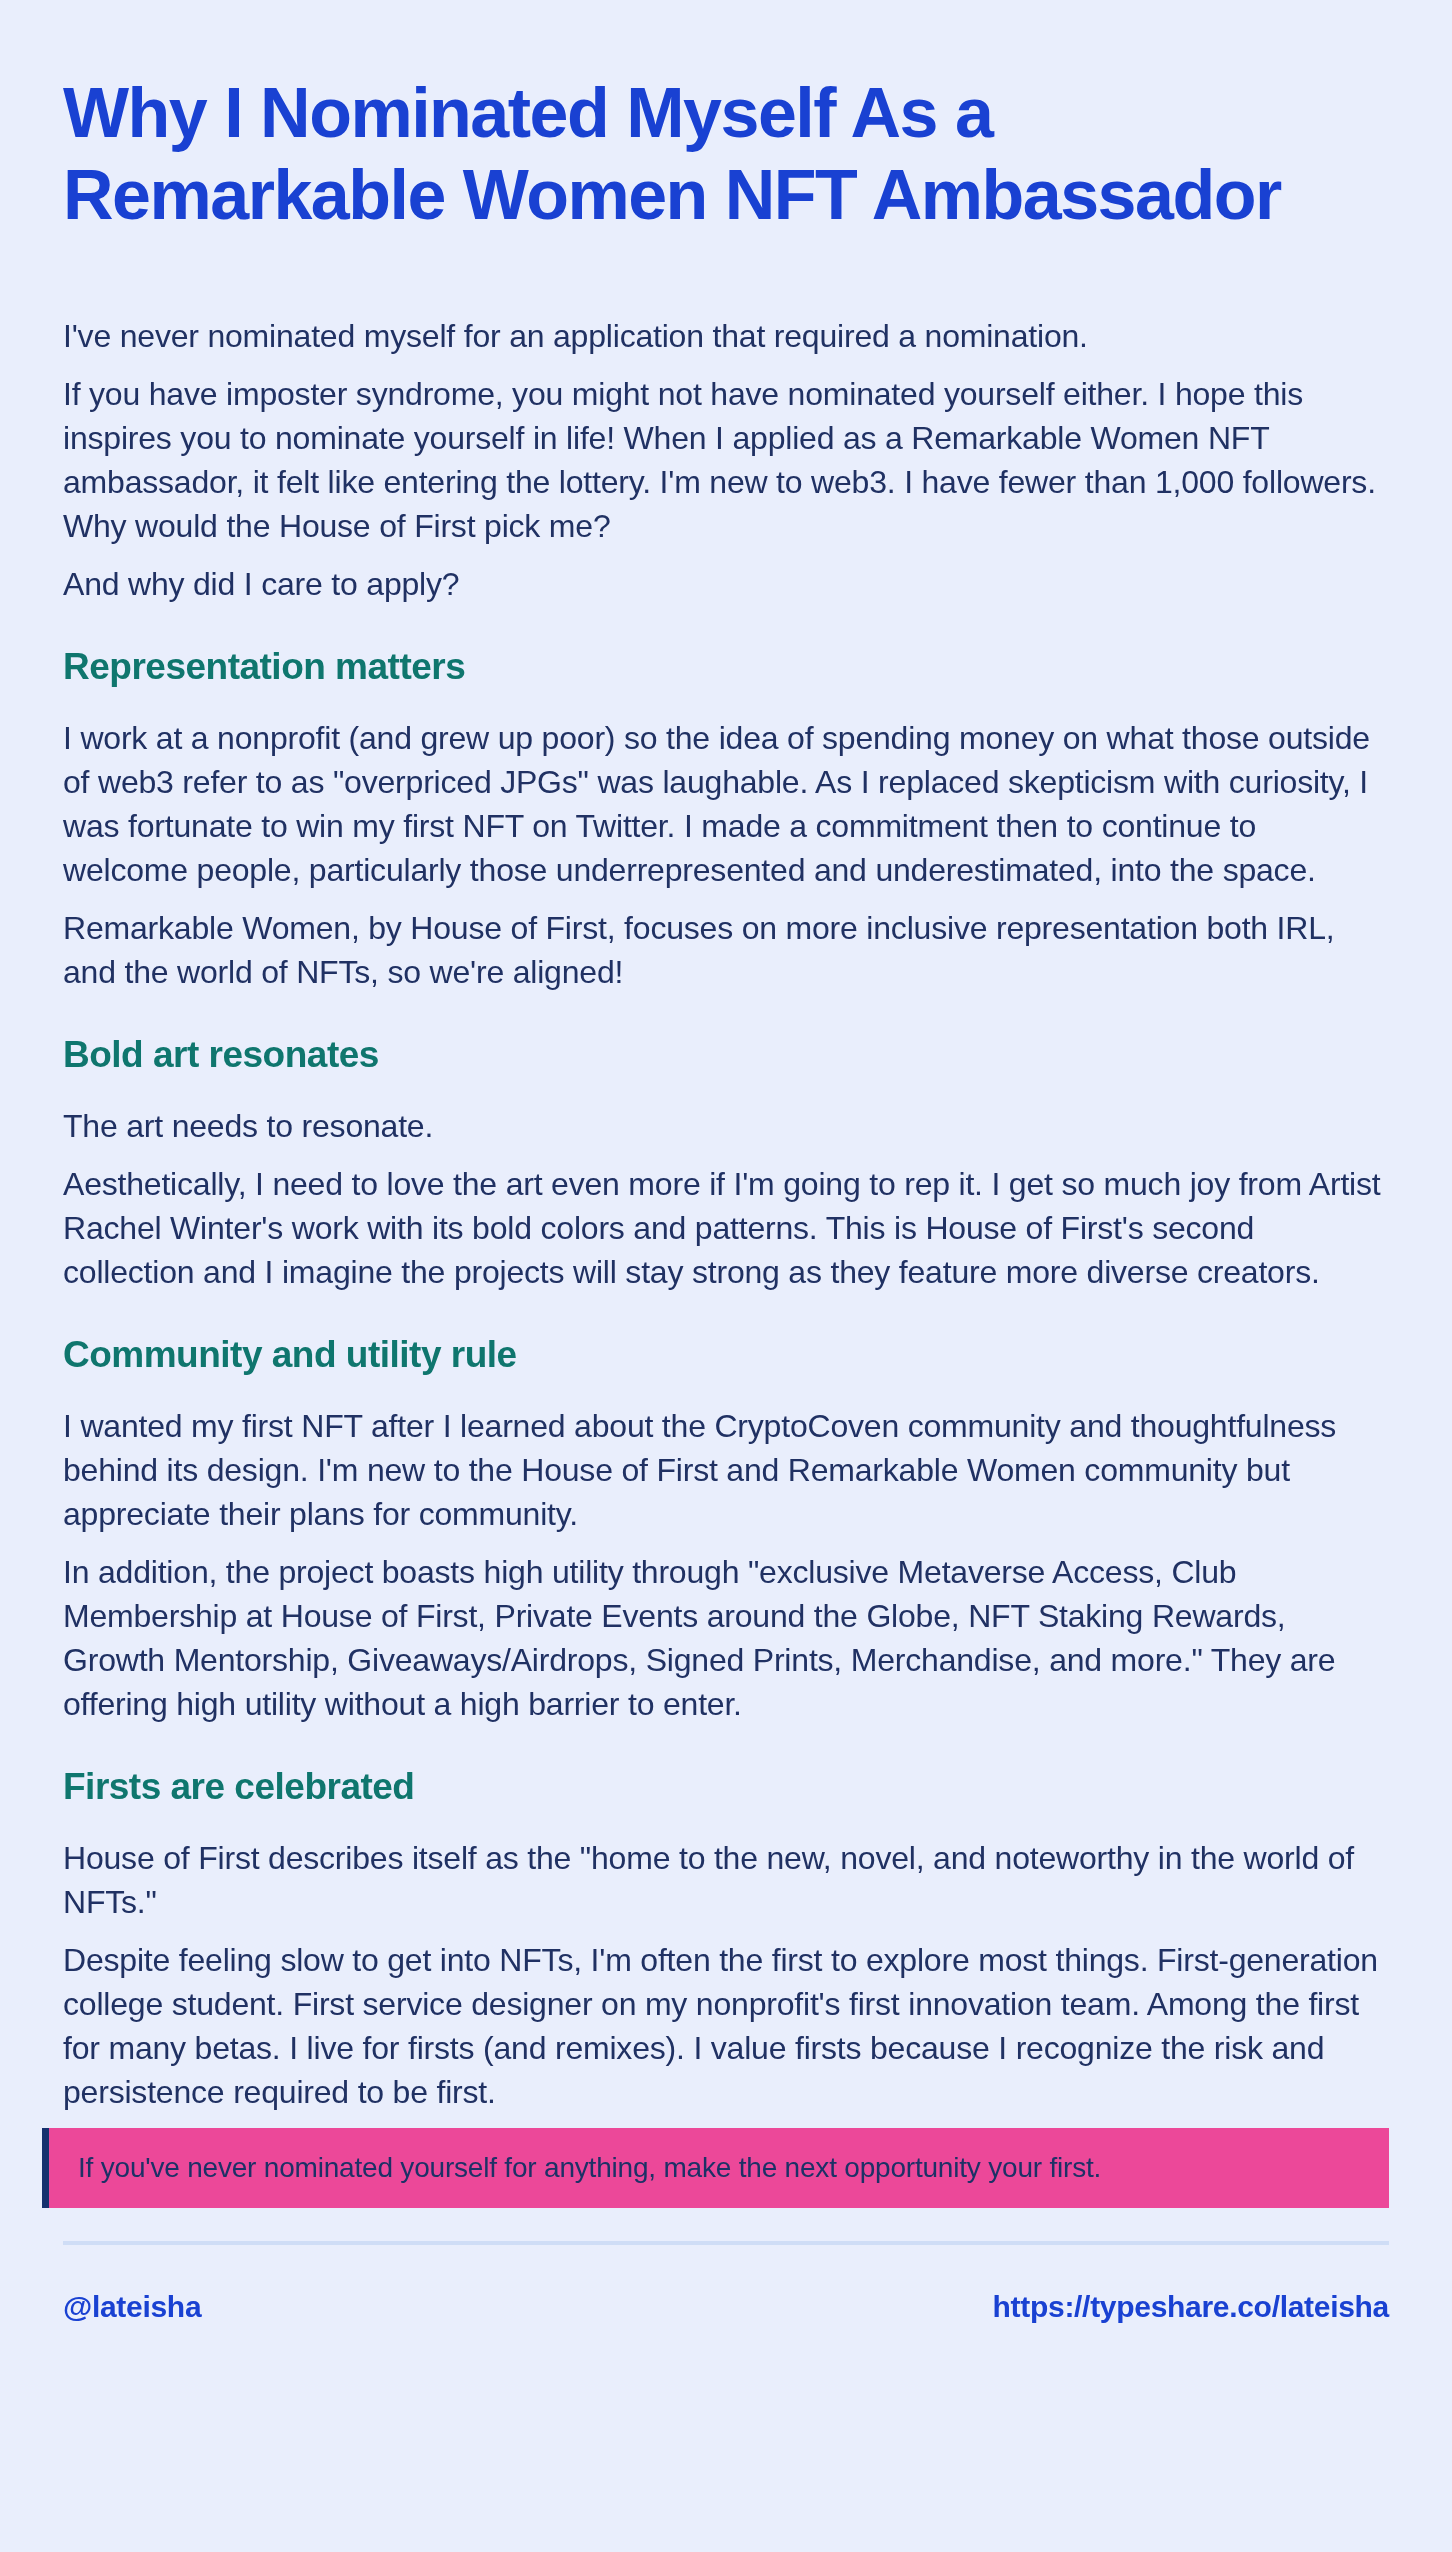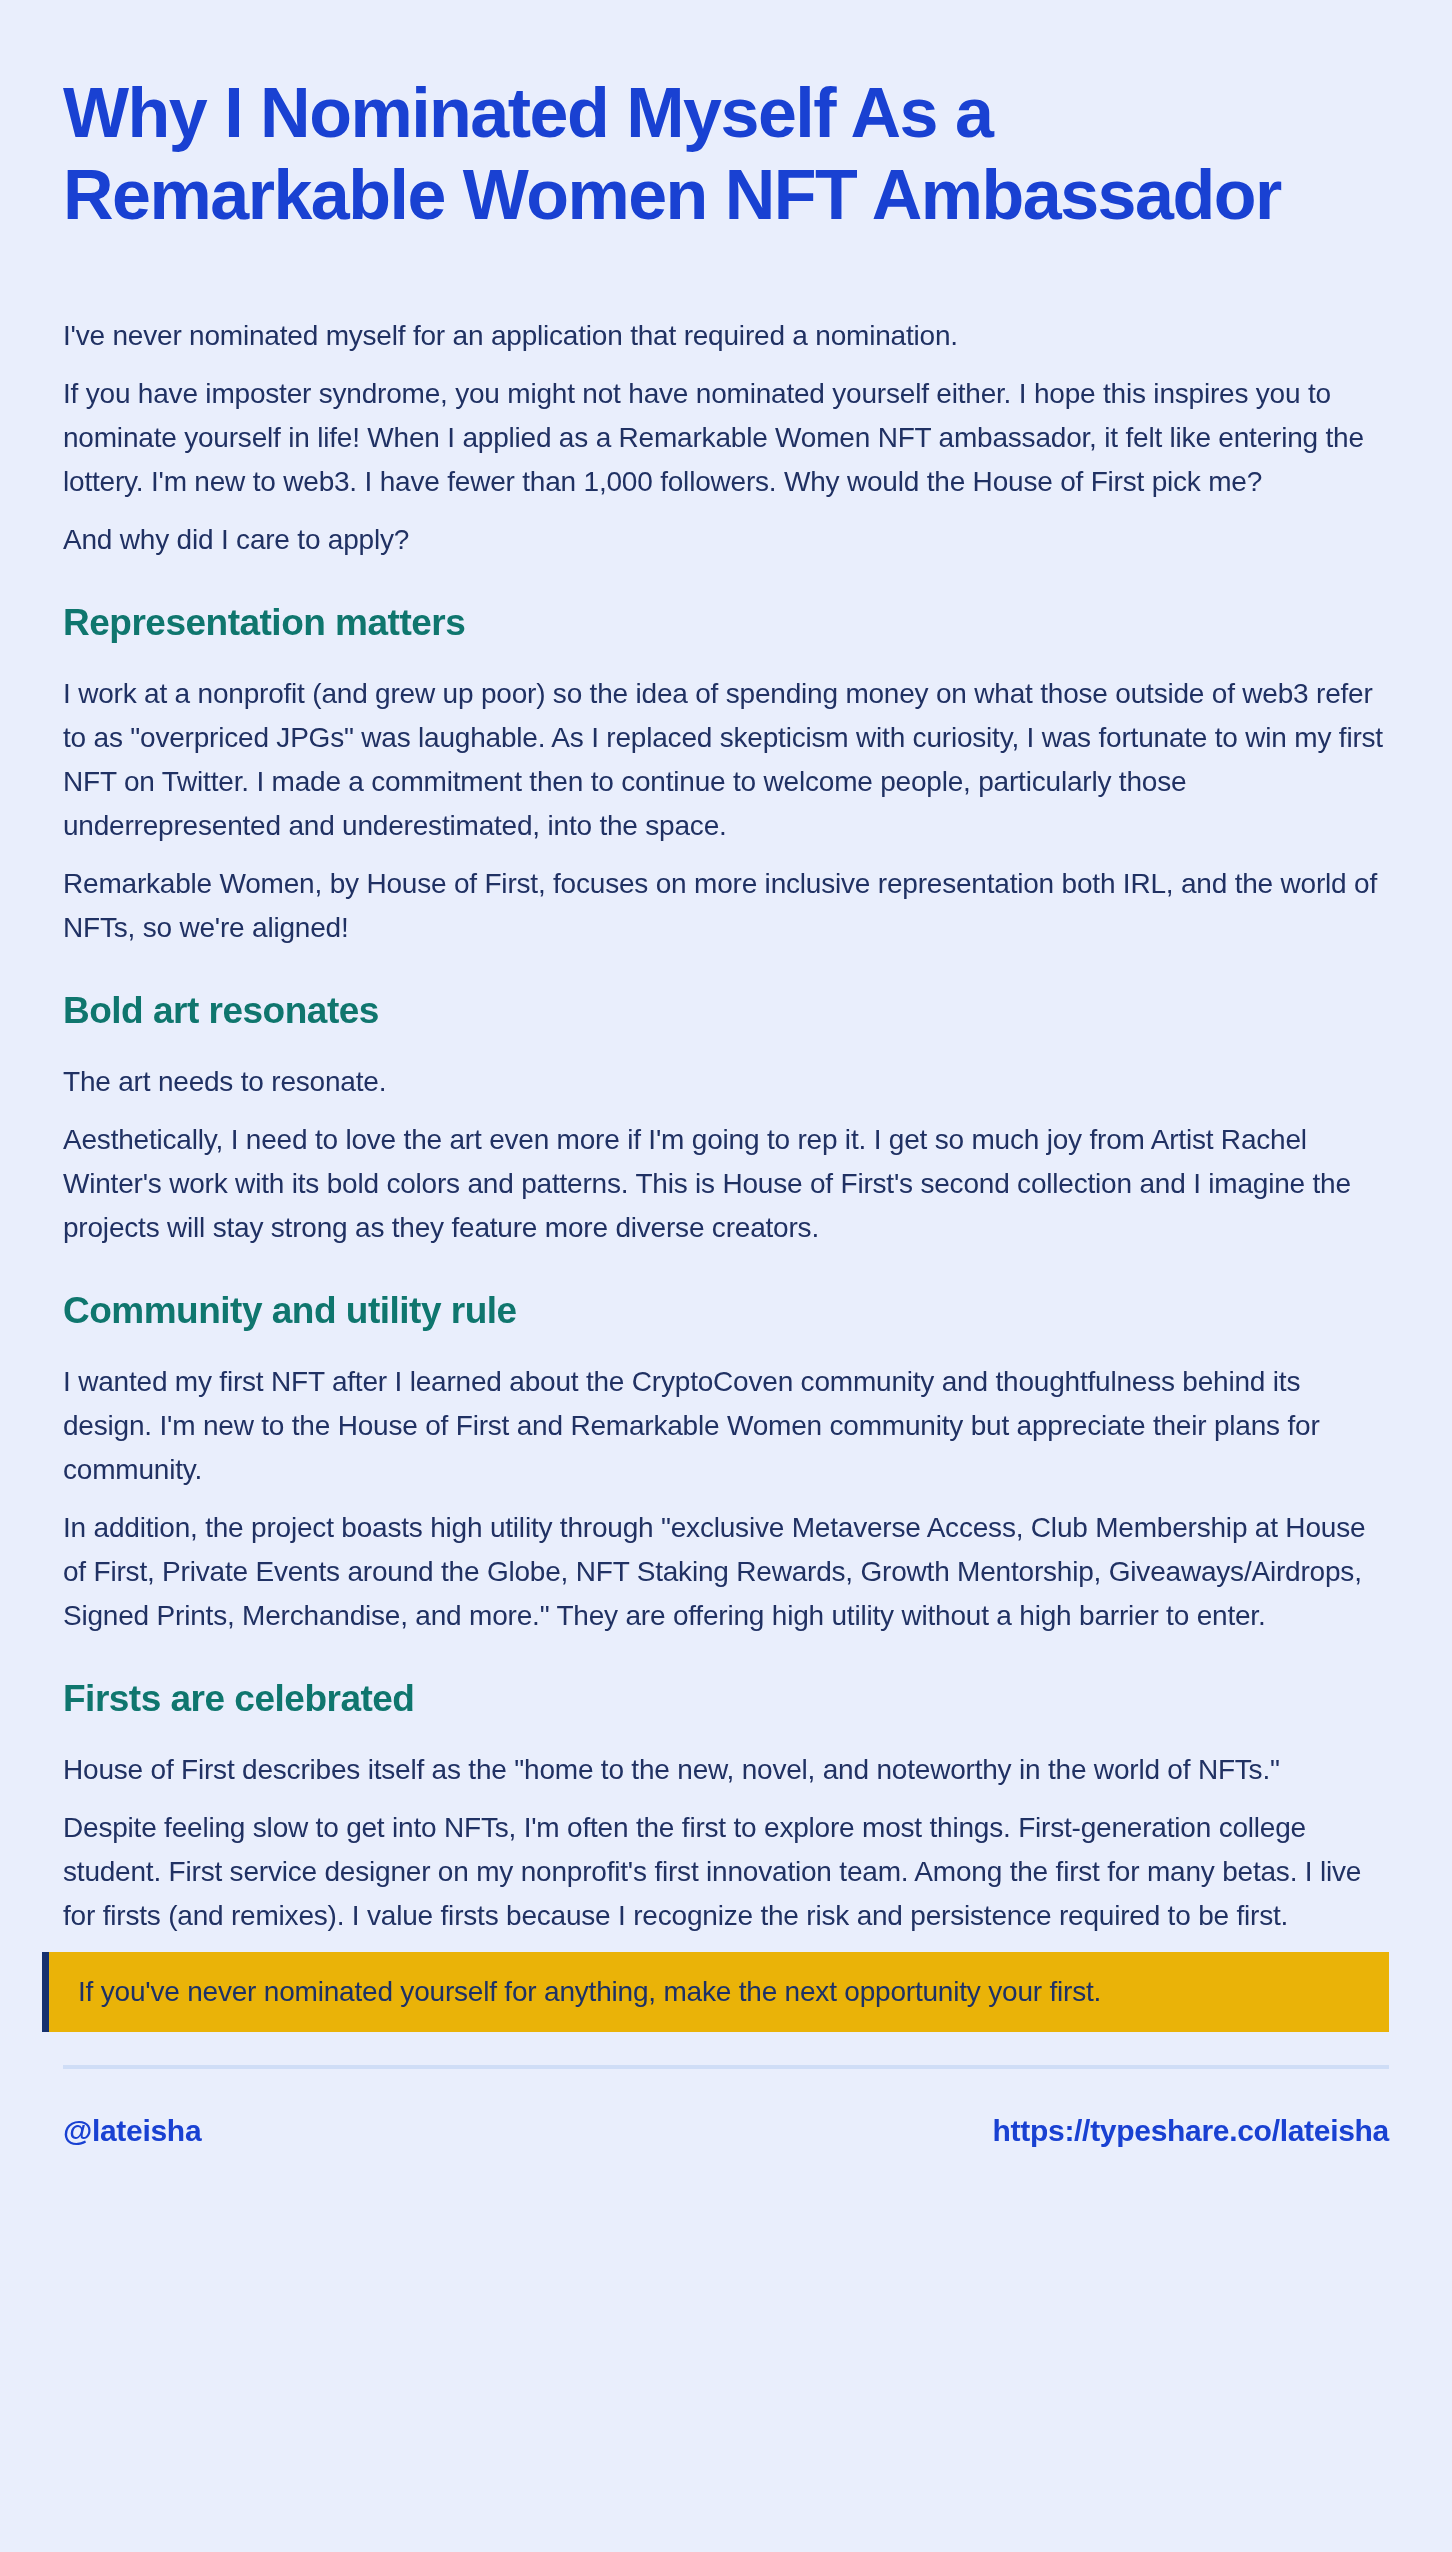--- a/index.html
+++ b/index.html
@@ -19,39 +19,39 @@
   }
   h1.title {
     font-size: 70px;
     line-height: 82px;
     font-weight: 700;
     letter-spacing: -1.5px;
     color: #1941d2;
     margin-bottom: 78px;
   }
   p.body-text {
-    font-size: 28px;
+    font-size: 32px;
     line-height: 44px;
     letter-spacing: -0.2px;
     color: #203163;
     margin-bottom: 14px;
   }
   h2.section-heading {
     font-size: 37px;
     line-height: 46px;
     font-weight: 700;
     letter-spacing: -0.5px;
     color: #0f766e;
     margin-top: 38px;
     margin-bottom: 26px;
   }
   blockquote.pull-quote {
     margin-top: 10px;
     margin-left: -21px;
-    background: #eab308;
+    background: #ec4899;
     border-left: 7px solid #16316e;
     padding: 18px 30px 18px 29px;
   }
   blockquote.pull-quote p {
     font-size: 28px;
     line-height: 44px;
     letter-spacing: -0.2px;
     color: #1d3166;
   }
   .divider {

